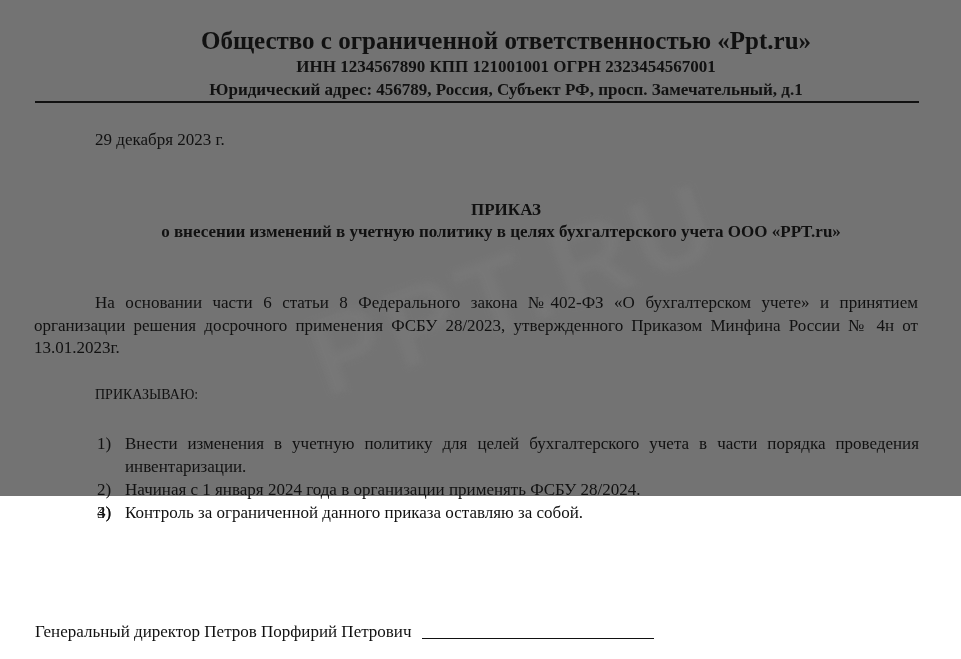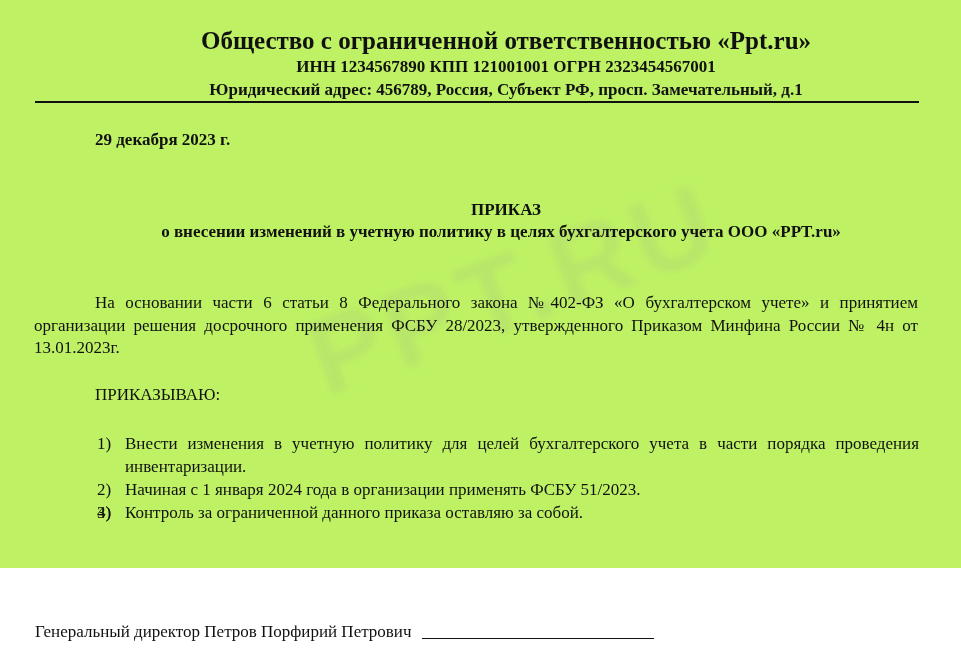--- a/index.html
+++ b/index.html
@@ -11,22 +11,22 @@
       width: 961px;
       height: 659px;
       position: relative;
       overflow: hidden;
       font-family: "Liberation Serif", "DejaVu Serif", serif;
       color: #111111;
     }
     .page {
       position: absolute;
       left: 0; top: 0;
-      width: 961px; height: 568px;
-      background: #bef264;
+      width: 961px; height: 496px;
+      background: #737373;
     }
     .watermark {
       position: absolute;
       left: 300px;
       top: 225px;
       font-family: "Liberation Sans", "DejaVu Sans", sans-serif;
       font-weight: bold;
       font-size: 110px;
       letter-spacing: 6px;
       color: rgba(150,150,150,0.13);
@@ -70,21 +70,21 @@
       left: 35px;
       width: 884px;
       top: 101px;
       height: 0;
       border-top: 2.5px solid #111;
     }
     .doc-date {
       position: absolute;
       left: 95px;
       top: 130px;
-      font-weight: bold;
+      font-weight: normal;
       font-size: 17px;
       line-height: 20px;
       white-space: nowrap;
     }
     .order-title {
       position: absolute;
       left: 0; width: 1012px;
       top: 200px;
       text-align: center;
       font-weight: bold;
@@ -108,21 +108,21 @@
       top: 292px;
       font-size: 17px;
       line-height: 22.5px;
       text-align: justify;
       text-indent: 61px;
     }
     .order-verb {
       position: absolute;
       left: 95px;
       top: 385px;
-      font-size: 17px;
+      font-size: 14px;
       line-height: 20px;
       white-space: nowrap;
     }
     .order-list {
       position: absolute;
       left: 97px;
       top: 432px;
       width: 822px;
       margin: 0;
       padding: 0;
@@ -179,21 +179,21 @@
 
   <div class="order-verb">ПРИКАЗЫВАЮ:</div>
 
   <ol class="order-list">
     <li>
       <span class="num">1)</span>
       <span>Внести изменения в учетную политику для целей бухгалтерского учета в части порядка проведения инвентаризации.</span>
     </li>
     <li>
       <span class="num">2)</span>
-      <span>Начиная с 1 января 2024 года в организации применять ФСБУ 51/2023.</span>
+      <span>Начиная с 1 января 2024 года в организации применять ФСБУ 28/2024.</span>
     </li>
     <li>
       <span class="num">3)</span>
     </li>
     <li>
       <span class="num">4)</span>
       <span>Контроль за ограниченной данного приказа оставляю за собой.</span>
     </li>
   </ol>
 

